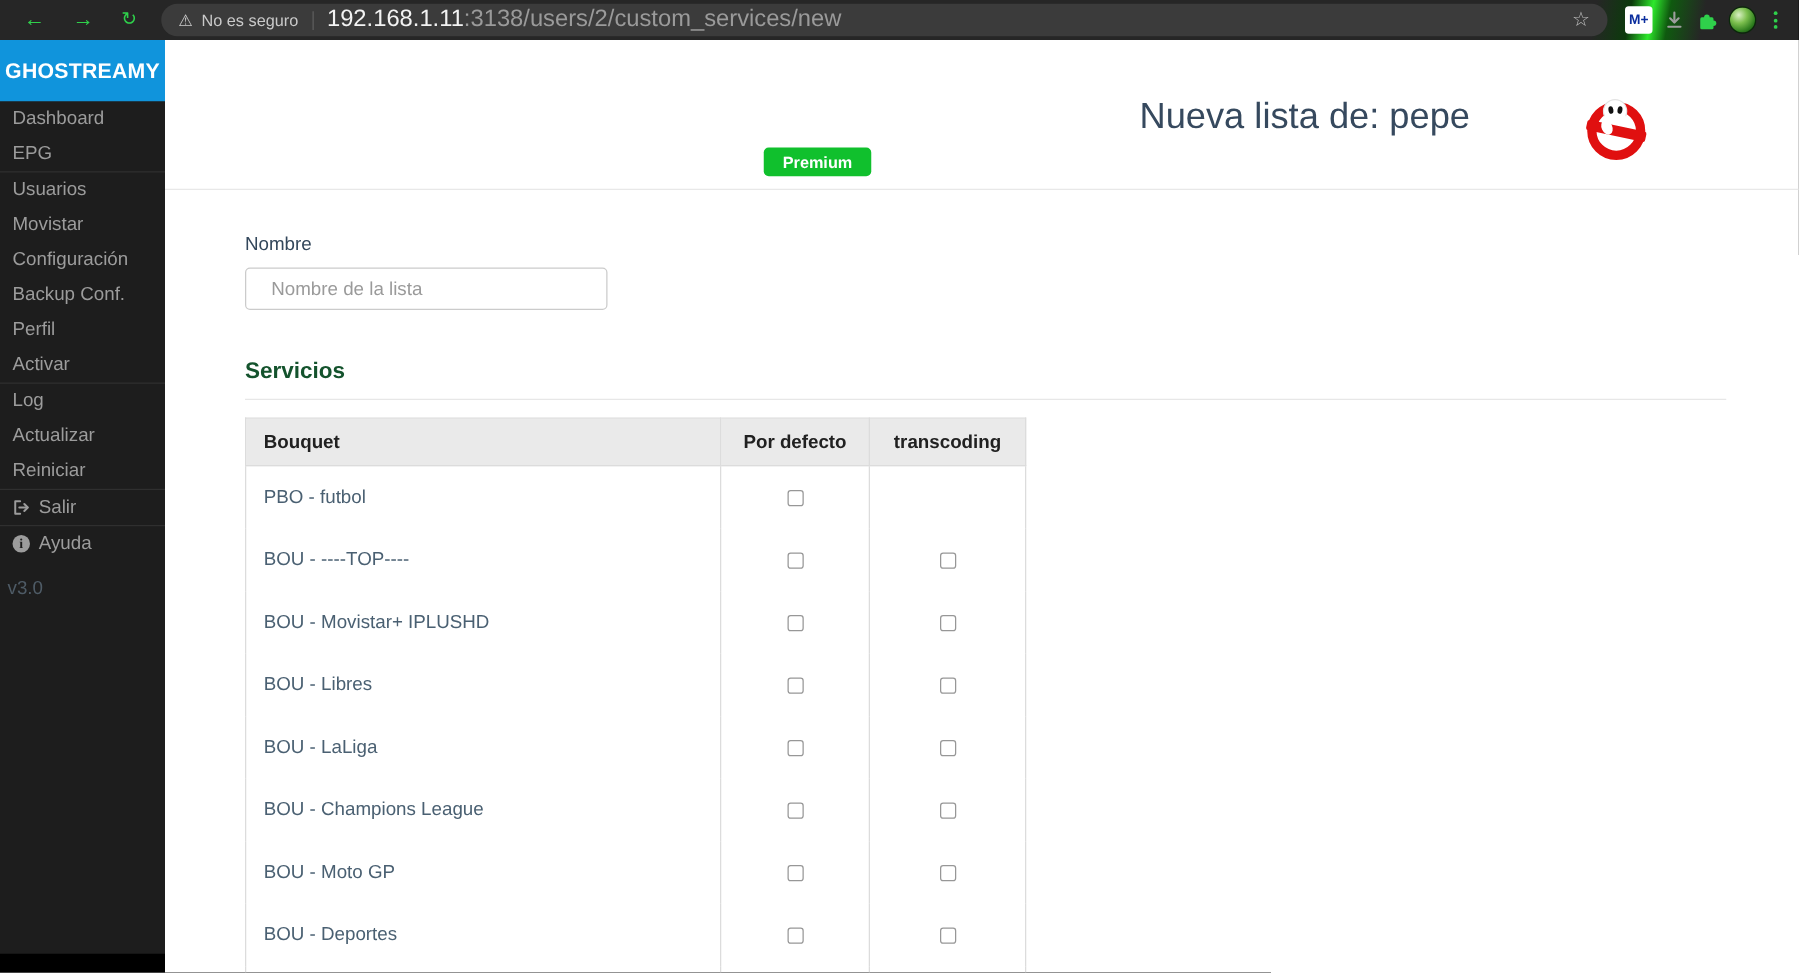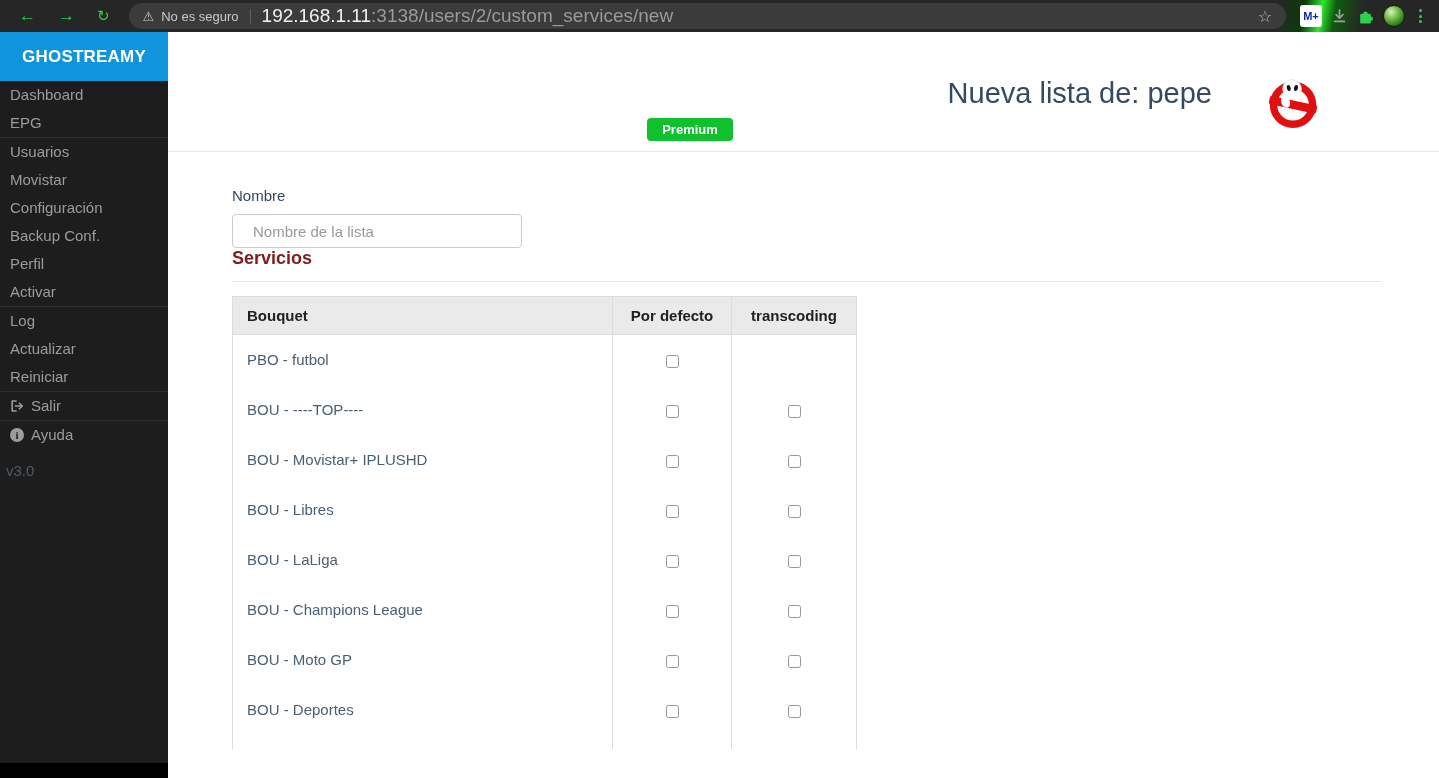--- a/index.html
+++ b/index.html
@@ -35,21 +35,21 @@
   .avatar { width:22px; height:22px; border-radius:50%;
             background:radial-gradient(circle at 35% 30%, #d9f0c4 0%, #7cbf4e 35%, #2e7d1e 70%, #0c330c 100%);
             border:1px solid #0a280a; }
   .menu-dots { display:flex; flex-direction:column; gap:2.5px; padding:0 5px; }
   .menu-dots i { width:3px; height:3px; border-radius:50%; background:#2fd04b; display:block; }
 
   
   .app { display:flex; height:746px; background:#fff; }
 
   
-  .sidebar { position:relative; width:168px; background:#1d1d1d; flex:none; }
+  .sidebar { position:relative; width:132px; background:#1d1d1d; flex:none; }
   .brand { height:49px; background:#1094dc; color:#fff; font-size:17px; font-weight:bold;
            display:flex; align-items:center; justify-content:center; letter-spacing:.2px; }
   .nav-item { color:#9c9c9c; font-size:15px; line-height:20px; padding:4px 10px;
               display:flex; align-items:center; gap:7px; cursor:default; }
   .nav-divider { border-top:1px solid #2f2f2f; }
   .nav-icon { flex:none; display:inline-flex; }
   .info-badge { width:14px; height:14px; border-radius:50%; background:#9c9c9c; color:#1d1d1d;
                 font-size:11px; font-weight:bold; line-height:14px; text-align:center;
                 font-family:"Liberation Serif", serif; }
   .version { color:#4e5b66; font-size:15px; padding:13px 6px; }
@@ -65,21 +65,21 @@
                    font-weight:bold; padding:4px 15px; border-radius:4px; }
   .app-logo { position:absolute; top:40px; right:120px; }
 
   .form-section { padding:35px 58px 0 64px; }
   .field-label { color:#33475b; font-size:15px; line-height:18px; }
   .text-input { display:block; margin-top:9px; width:290px; height:34px; border:1px solid #cbcbcb;
                 border-radius:4px; padding:0 20px; font-size:15px; color:#555;
                 font-family:"Liberation Sans", sans-serif; outline:none; background:#fff; }
   .text-input::placeholder { color:#9a9a9a; opacity:1; }
 
-  .section-title { font-size:18px; font-weight:bold; color:#7f1d1d; }
+  .section-title { margin-top:38px; font-size:18px; font-weight:bold; color:#14532d; }
   .section-rule { border:none; border-top:1px solid #e7e7e7; margin-top:12px; }
 
   table.services { margin-top:14px; border-collapse:collapse; table-layout:fixed; width:624px; }
   .services th { background:#eaeaea; color:#212121; font-size:15px; font-weight:bold;
                  height:38px; border:1px solid #dcdcdc; }
   .services th.col-bouquet { text-align:left; padding-left:14px; }
   .services td { height:50px; border-left:1px solid #dcdcdc; border-right:1px solid #dcdcdc;
                  font-size:15px; color:#4a6072; }
   .services td.cell-bouquet { padding-left:14px; }
   .services td.cell-check { text-align:center; }

